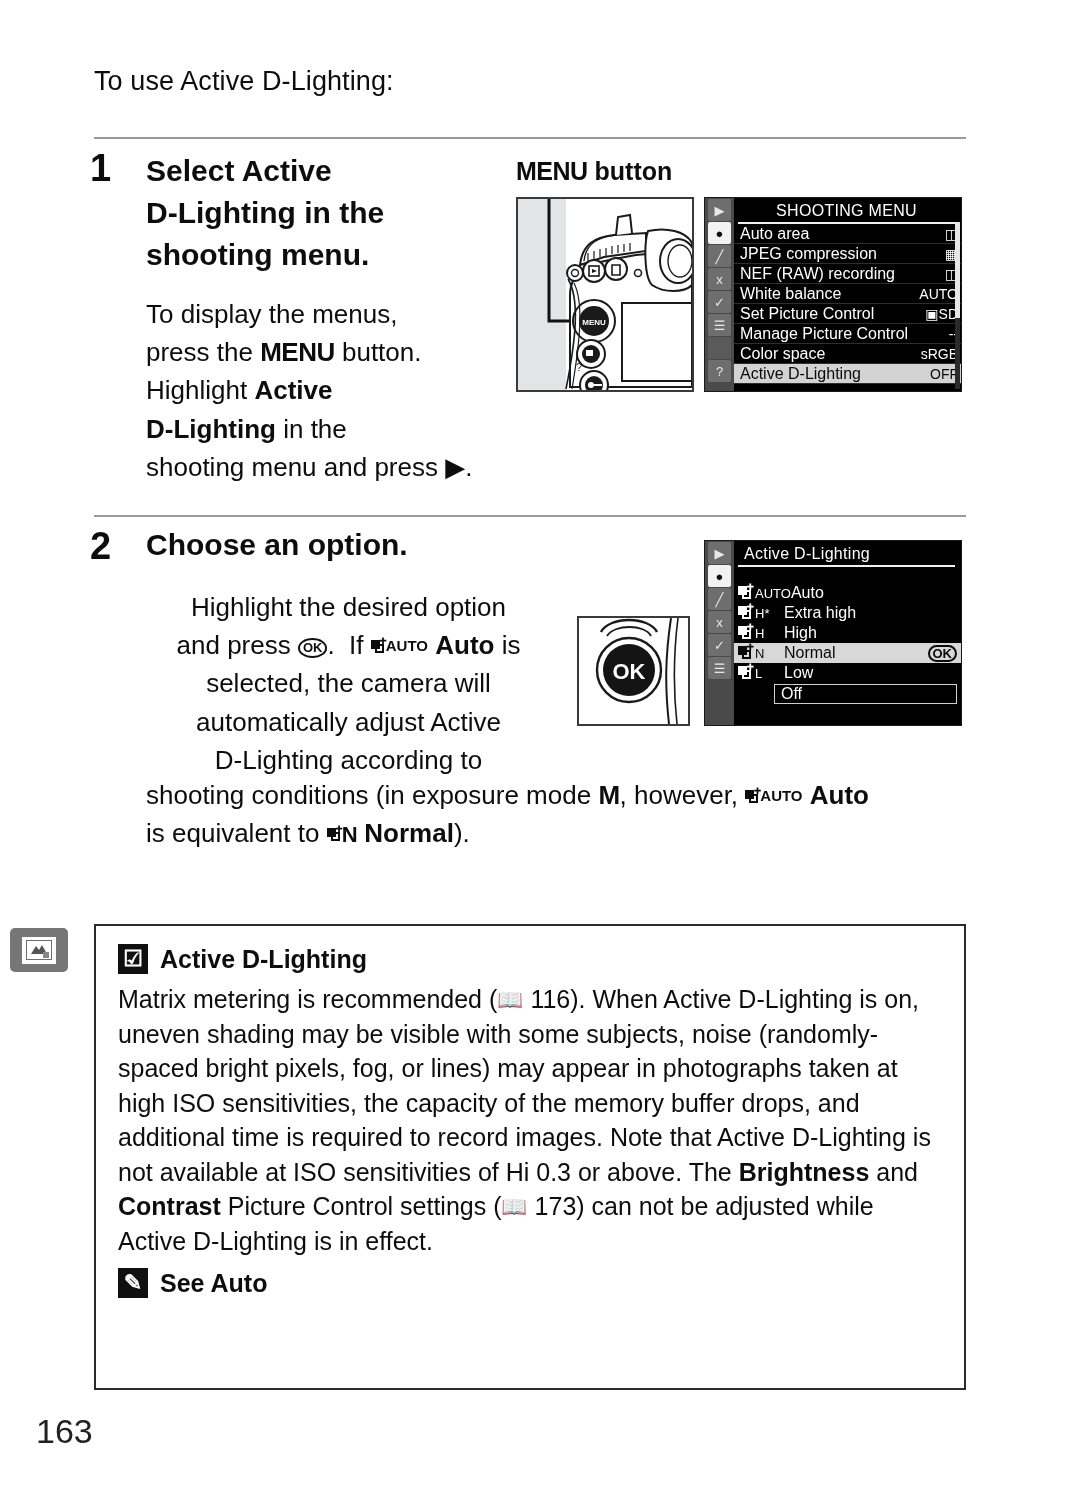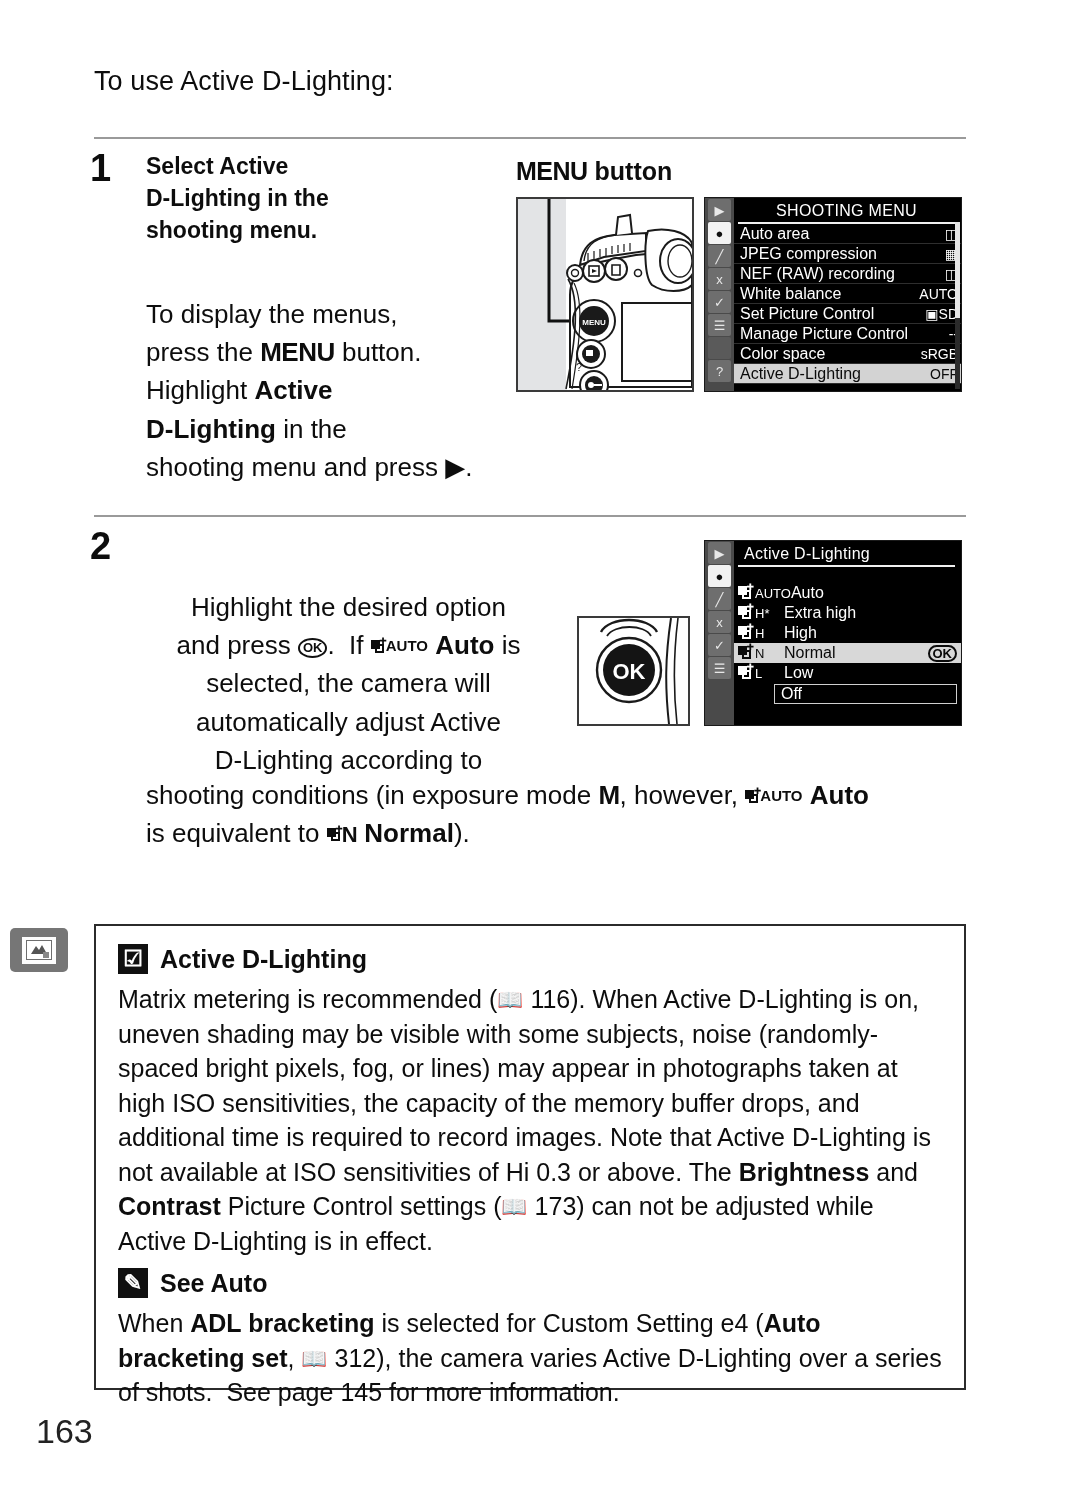--- a/index.html
+++ b/index.html
@@ -40,21 +40,21 @@
   .step-num {
     position: absolute;
     font-size: 38px; font-weight: bold;
     line-height: 1;
   }
   .step-body { position: absolute; }
 
   #step1-num { left: 90px; top: 133px; }
   #step1-head {
     left: 146px; top: 134px; width: 340px;
-    font-size: 23px; font-weight: bold; line-height: 1.40;
+    font-size: 30px; font-weight: bold; line-height: 1.40;
   }
   #step1-text {
     left: 146px; top: 279px; width: 400px;
     font-size: 26px; line-height: 1.47;
   }
 
   #step2-num { left: 90px; top: 511px; }
   #step2-head {
     left: 146px; top: 512px;
     font-size: 30px; font-weight: bold;
@@ -392,20 +392,21 @@
 
       <div class="lcd-scroll">
         <i style="top:0; height:96px;"></i>
       </div>
     </div>
   </div>
 
   <div class="rule" id="rule2"></div>
 
   <div class="step-num" id="step2-num">2</div>
+  <div class="step-body" id="step2-head">Choose an option.</div>
 
   <div class="step-body" id="step2-text">
     Highlight the desired option<br>
     and press <span style="display:inline-block;border:2px solid #111;border-radius:50%;font-size:13px;font-weight:bold;padding:0 3px;line-height:16px;vertical-align:2px;">OK</span>.&nbsp; If
     <span class="adl-icon"><span class="b1"></span><span class="b2"></span><span class="st">✚</span></span><span style="font-size:15px;font-weight:bold;vertical-align:3px;">AUTO</span>
     <span class="bold">Auto</span> is<br>
     selected, the camera will<br>
     automatically adjust Active<br>
     D-Lighting according to
   </div>
@@ -537,23 +538,18 @@
         <span class="bold">Contrast</span> Picture Control settings (<span class="bk">📖</span> 173) can not be adjusted while
         Active D-Lighting is in effect.
       </div>
     </div>
 
     <div id="note-inner2">
       <div class="note-head">
         <span class="note-badge">✎</span>
         <span>See Auto</span>
       </div>
-      <div class="note-para">
-        When <span class="bold">ADL bracketing</span> is selected for Custom Setting e4 (<span class="bold">Auto bracketing set</span>,
-        <span class="bk">📖</span> 312), the camera varies Active D-Lighting over a
-        series of shots.&nbsp; See page 145 for more information.
-      </div>
     </div>
   </div>
 
   <div id="page-num">163</div>
 
 </div>
 
 </body></html>

